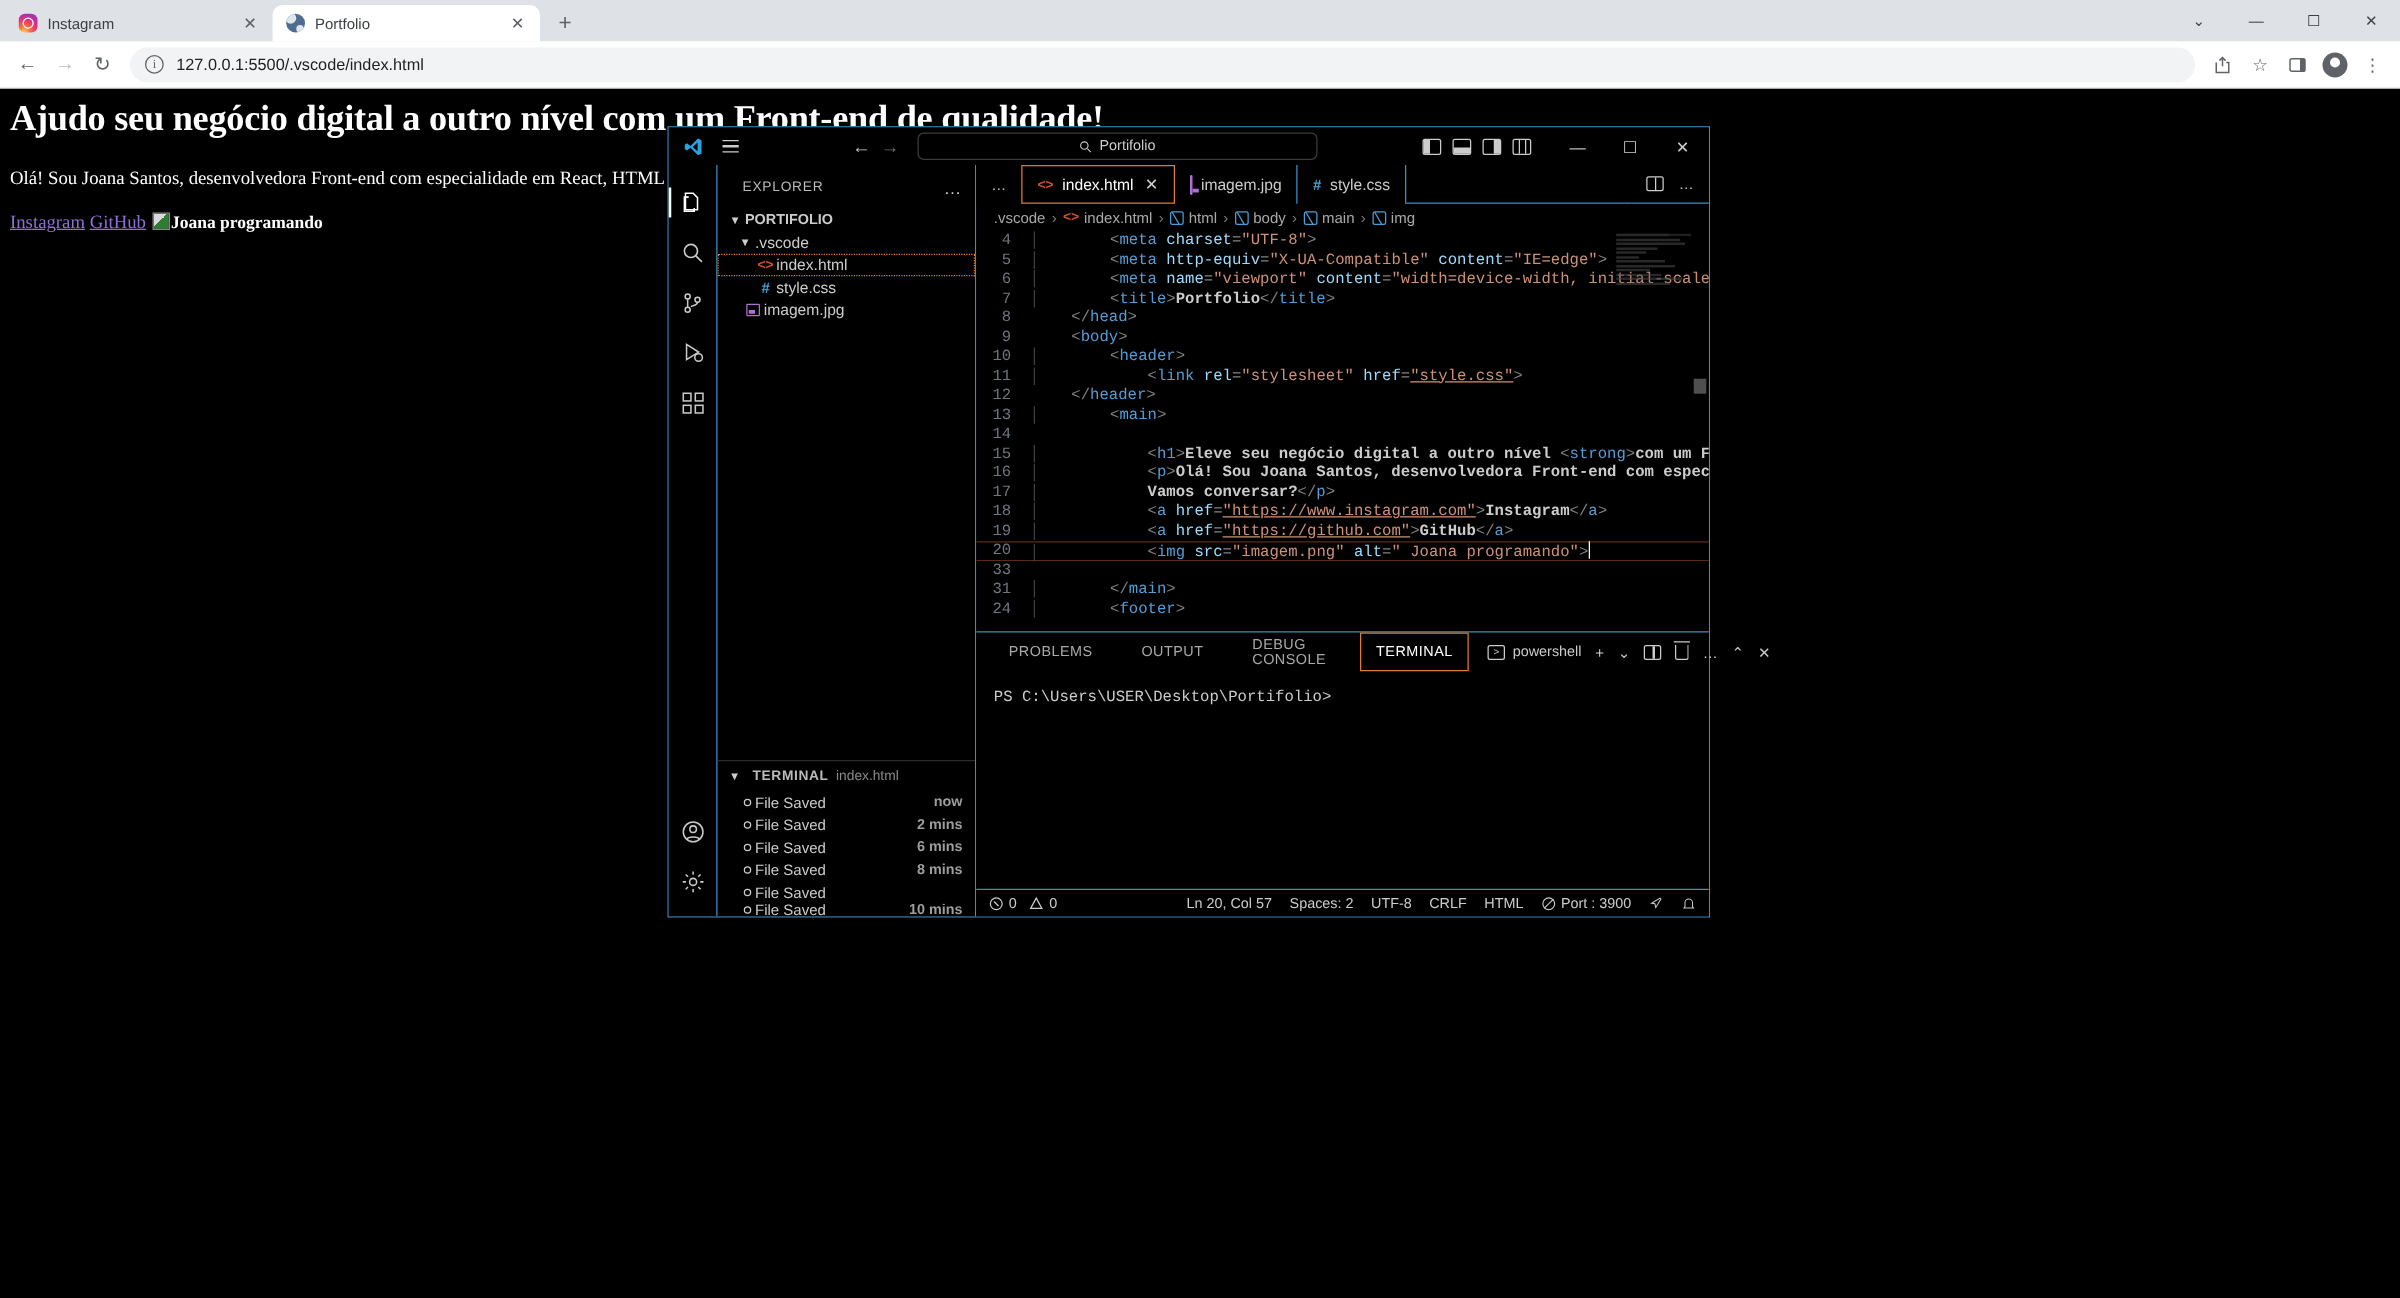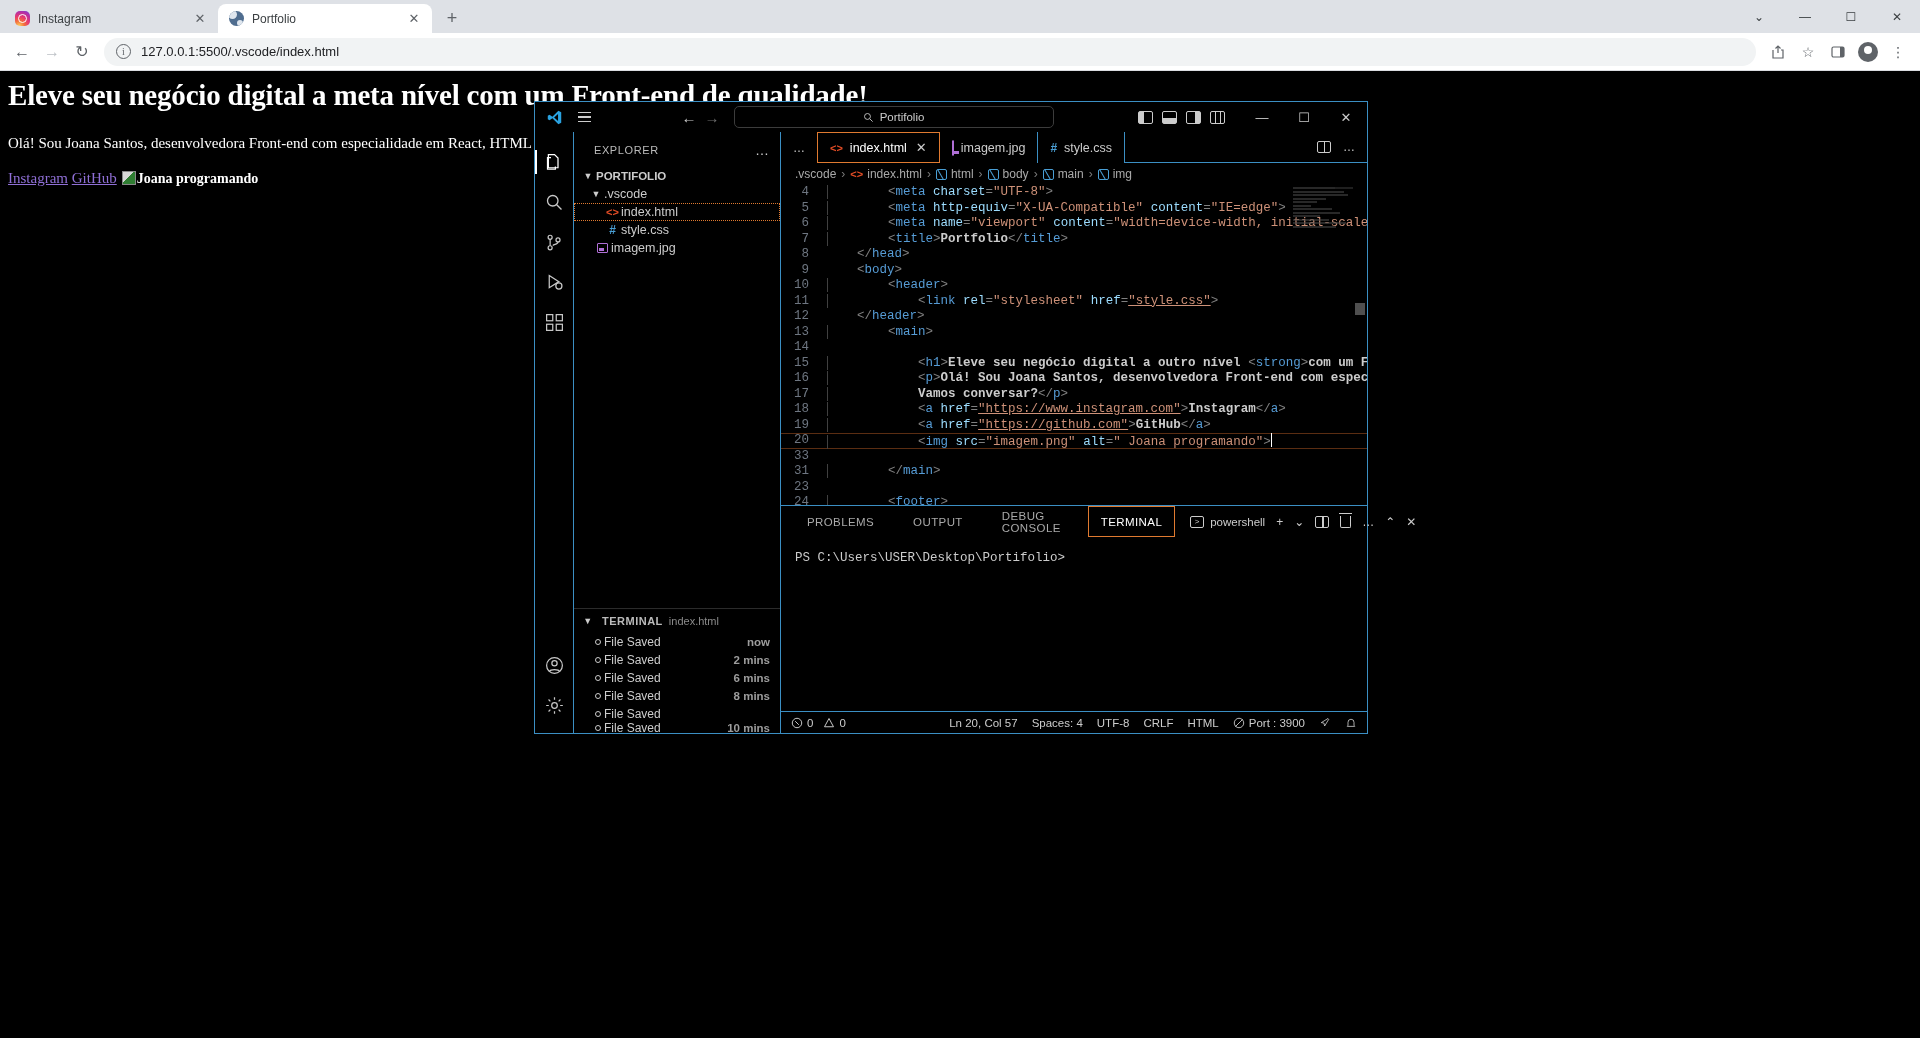--- a/index.html
+++ b/index.html
@@ -246,21 +246,21 @@
           </svg>
       </div>
       <div class="tb-icon">
           <span class="avatar-circle"></span>
         </div>
       <div class="tb-icon">⋮</div>
     </div>
   </div>
 
   <div class="page-content">
-    <h1 class="page-h1">Eleve seu negócio digital a meta nível com um Front-end de qualidade!</h1>
+    <h1 class="page-h1">Ajudo seu negócio digital a outro nível com um Front-end de qualidade!</h1>
     <p class="page-p">Olá! Sou Joana Santos, desenvolvedora Front-end com especialidade em React, HTML e CSS. Ajudo</p>
     <p class="page-links">
       <a href="#">Instagram</a>
       <a href="#">GitHub</a><span class="broken-img"></span><span class="alt-text">Joana programando</span>
     </p>
   </div>
 </div>
 
 <div id="vscode">
 
@@ -505,21 +505,20 @@
             <div class="code-line"><span class="ln">13</span><span class="code-txt"><span class="tk-plain" style="border-left: 1px solid rgb(64, 64, 64);">        </span><span class="tk-punct">&lt;</span><span class="tk-tagname">main</span><span class="tk-punct">&gt;</span></span></div>
             <div class="code-line"><span class="ln">14</span><span class="code-txt"></span></div>
             <div class="code-line"><span class="ln">15</span><span class="code-txt"><span class="tk-plain" style="border-left: 1px solid rgb(64, 64, 64);">            </span><span class="tk-punct">&lt;</span><span class="tk-tagname">h1</span><span class="tk-punct">&gt;</span><span class="tk-bold">Eleve seu negócio digital a outro nível </span><span class="tk-punct">&lt;</span><span class="tk-tagname">strong</span><span class="tk-punct">&gt;</span><span class="tk-bold">com um Front-</span></span></div>
             <div class="code-line"><span class="ln">16</span><span class="code-txt"><span class="tk-plain" style="border-left: 1px solid rgb(64, 64, 64);">            </span><span class="tk-punct">&lt;</span><span class="tk-tagname">p</span><span class="tk-punct">&gt;</span><span class="tk-bold">Olá! Sou Joana Santos, desenvolvedora Front-end com especialid</span></span></div>
             <div class="code-line"><span class="ln">17</span><span class="code-txt"><span class="tk-plain" style="border-left: 1px solid rgb(64, 64, 64);">            </span><span class="tk-bold">Vamos conversar?</span><span class="tk-punct">&lt;/</span><span class="tk-tagname">p</span><span class="tk-punct">&gt;</span></span></div>
             <div class="code-line"><span class="ln">18</span><span class="code-txt"><span class="tk-plain" style="border-left: 1px solid rgb(64, 64, 64);">            </span><span class="tk-punct">&lt;</span><span class="tk-tagname">a</span><span class="tk-plain"> </span><span class="tk-attr">href</span><span class="tk-punct">=</span><span class="tk-link">"https://www.instagram.com"</span><span class="tk-punct">&gt;</span><span class="tk-bold">Instagram</span><span class="tk-punct">&lt;/</span><span class="tk-tagname">a</span><span class="tk-punct">&gt;</span></span></div>
             <div class="code-line"><span class="ln">19</span><span class="code-txt"><span class="tk-plain" style="border-left: 1px solid rgb(64, 64, 64);">            </span><span class="tk-punct">&lt;</span><span class="tk-tagname">a</span><span class="tk-plain"> </span><span class="tk-attr">href</span><span class="tk-punct">=</span><span class="tk-link">"https://github.com"</span><span class="tk-punct">&gt;</span><span class="tk-bold">GitHub</span><span class="tk-punct">&lt;/</span><span class="tk-tagname">a</span><span class="tk-punct">&gt;</span></span></div>
             <div class="code-line" style="box-shadow: rgb(90, 45, 18) 0px 1px 0px inset, rgb(90, 45, 18) 0px -1px 0px inset;"><span class="ln">20</span><span class="code-txt"><span class="tk-plain" style="border-left: 1px solid rgb(64, 64, 64);">            </span><span class="tk-punct">&lt;</span><span class="tk-tagname">img</span><span class="tk-plain"> </span><span class="tk-attr">src</span><span class="tk-punct">=</span><span class="tk-str">"imagem.png"</span><span class="tk-plain"> </span><span class="tk-attr">alt</span><span class="tk-punct">=</span><span class="tk-str">" Joana programando"</span><span class="tk-punct">&gt;</span><span class="cursor-car"></span></span></div>
             <div class="code-line"><span class="ln">33</span><span class="code-txt"></span></div>
             <div class="code-line"><span class="ln">31</span><span class="code-txt"><span class="tk-plain" style="border-left: 1px solid rgb(64, 64, 64);">        </span><span class="tk-punct">&lt;/</span><span class="tk-tagname">main</span><span class="tk-punct">&gt;</span></span></div>
-            <div class="code-line"><span class="ln">23</span><span class="code-txt"></span></div>
             <div class="code-line"><span class="ln">24</span><span class="code-txt"><span class="tk-plain" style="border-left: 1px solid rgb(64, 64, 64);">        </span><span class="tk-punct">&lt;</span><span class="tk-tagname">footer</span><span class="tk-punct">&gt;</span></span></div>
           </div>
         <div class="minimap">
           <div class="mm-line" style="width:70%"></div>
             <div class="mm-line" style="width:85%"></div>
           <div class="mm-line" style="width:92%"></div>
             <div class="mm-line" style="width:55%"></div>
           <div class="mm-line" style="width:40%"></div>
             <div class="mm-line" style="width:30%"></div>
           <div class="mm-line" style="width:65%"></div>
@@ -568,21 +567,21 @@
               </svg>
             <span>0</span>
             <svg width="12" height="12" viewBox="0 0 16 16" style="margin-left:6px">
                 <path d="M8 2l6 11H2z" fill="none" stroke="#cccccc" stroke-width="1.3"></path>
               </svg>
             <span>0</span>
           </span>
         </div>
         <div class="sb-right">
           <span class="sb-item">Ln 20, Col 57</span>
-          <span class="sb-item">Spaces: 4</span>
+          <span class="sb-item">Spaces: 2</span>
           <span class="sb-item">UTF-8</span>
           <span class="sb-item">CRLF</span>
           <span class="sb-item">HTML</span>
           <span class="sb-item">
             <svg width="12" height="12" viewBox="0 0 16 16">
                 <circle cx="8" cy="8" r="6.3" fill="none" stroke="#cccccc" stroke-width="1.2"></circle>
                 <path d="M3 13L13 3" stroke="#cccccc" stroke-width="1.2"></path>
               </svg>
             <span>Port : 3900</span>
           </span>

